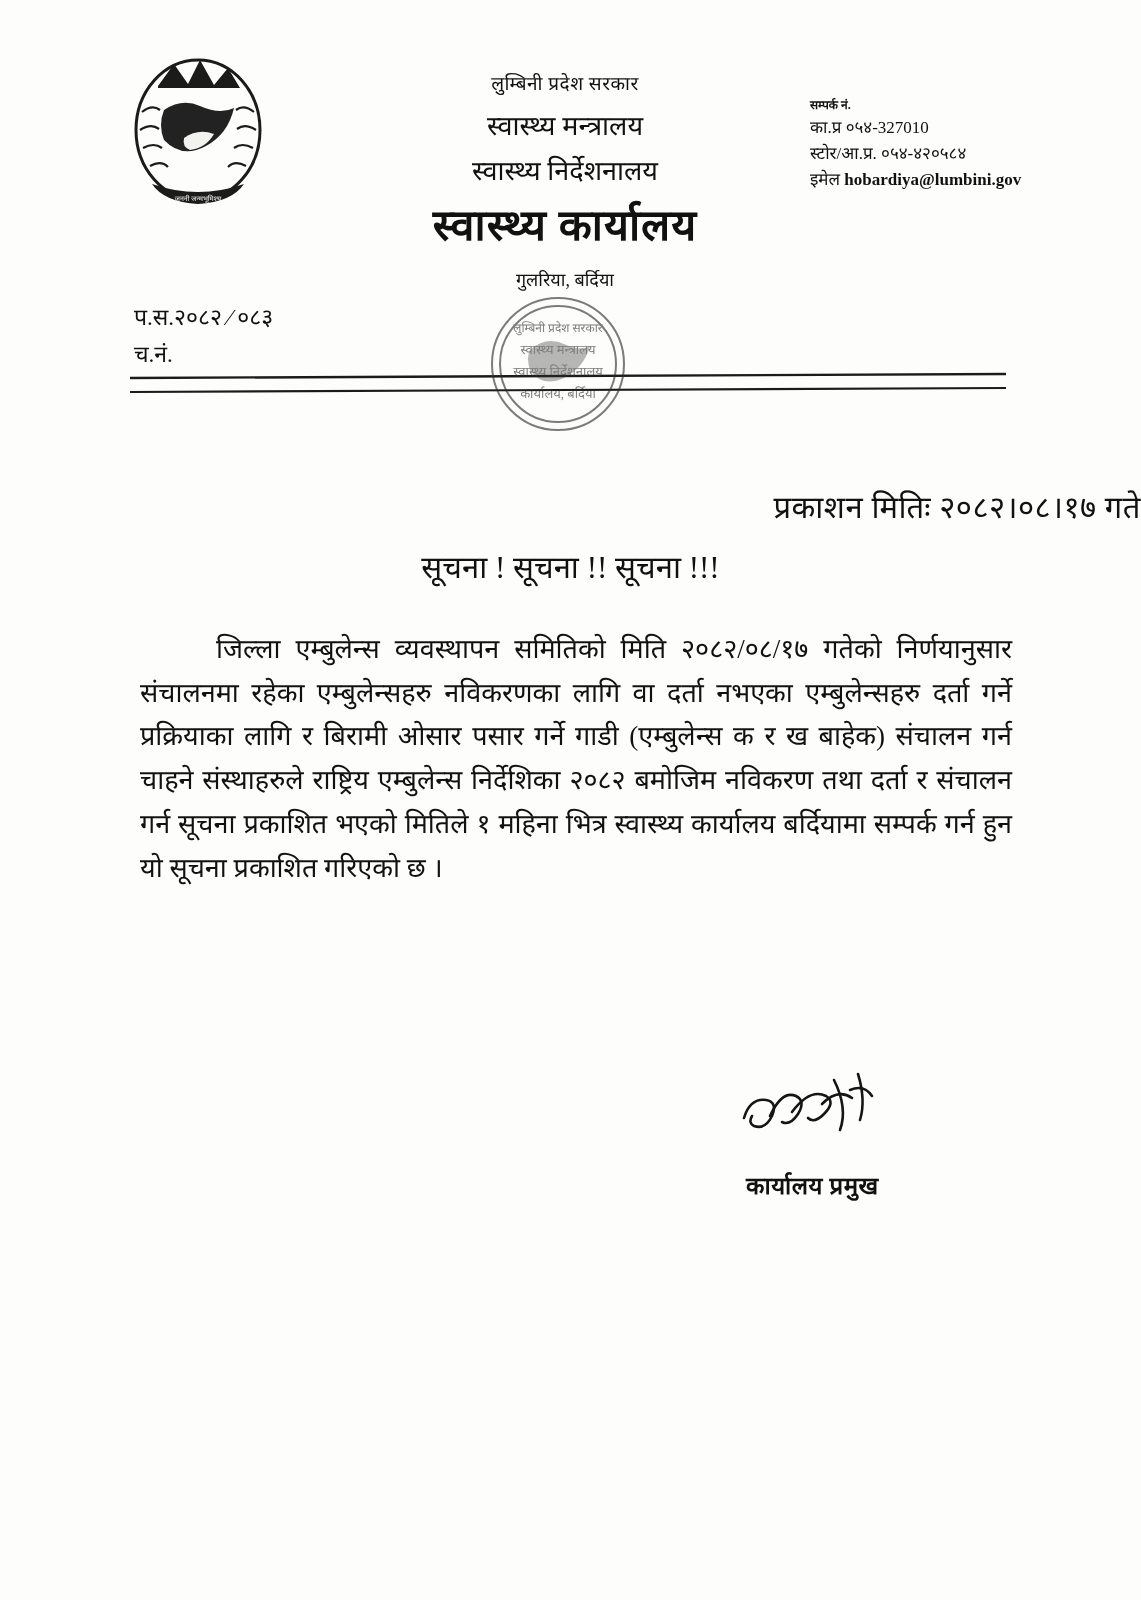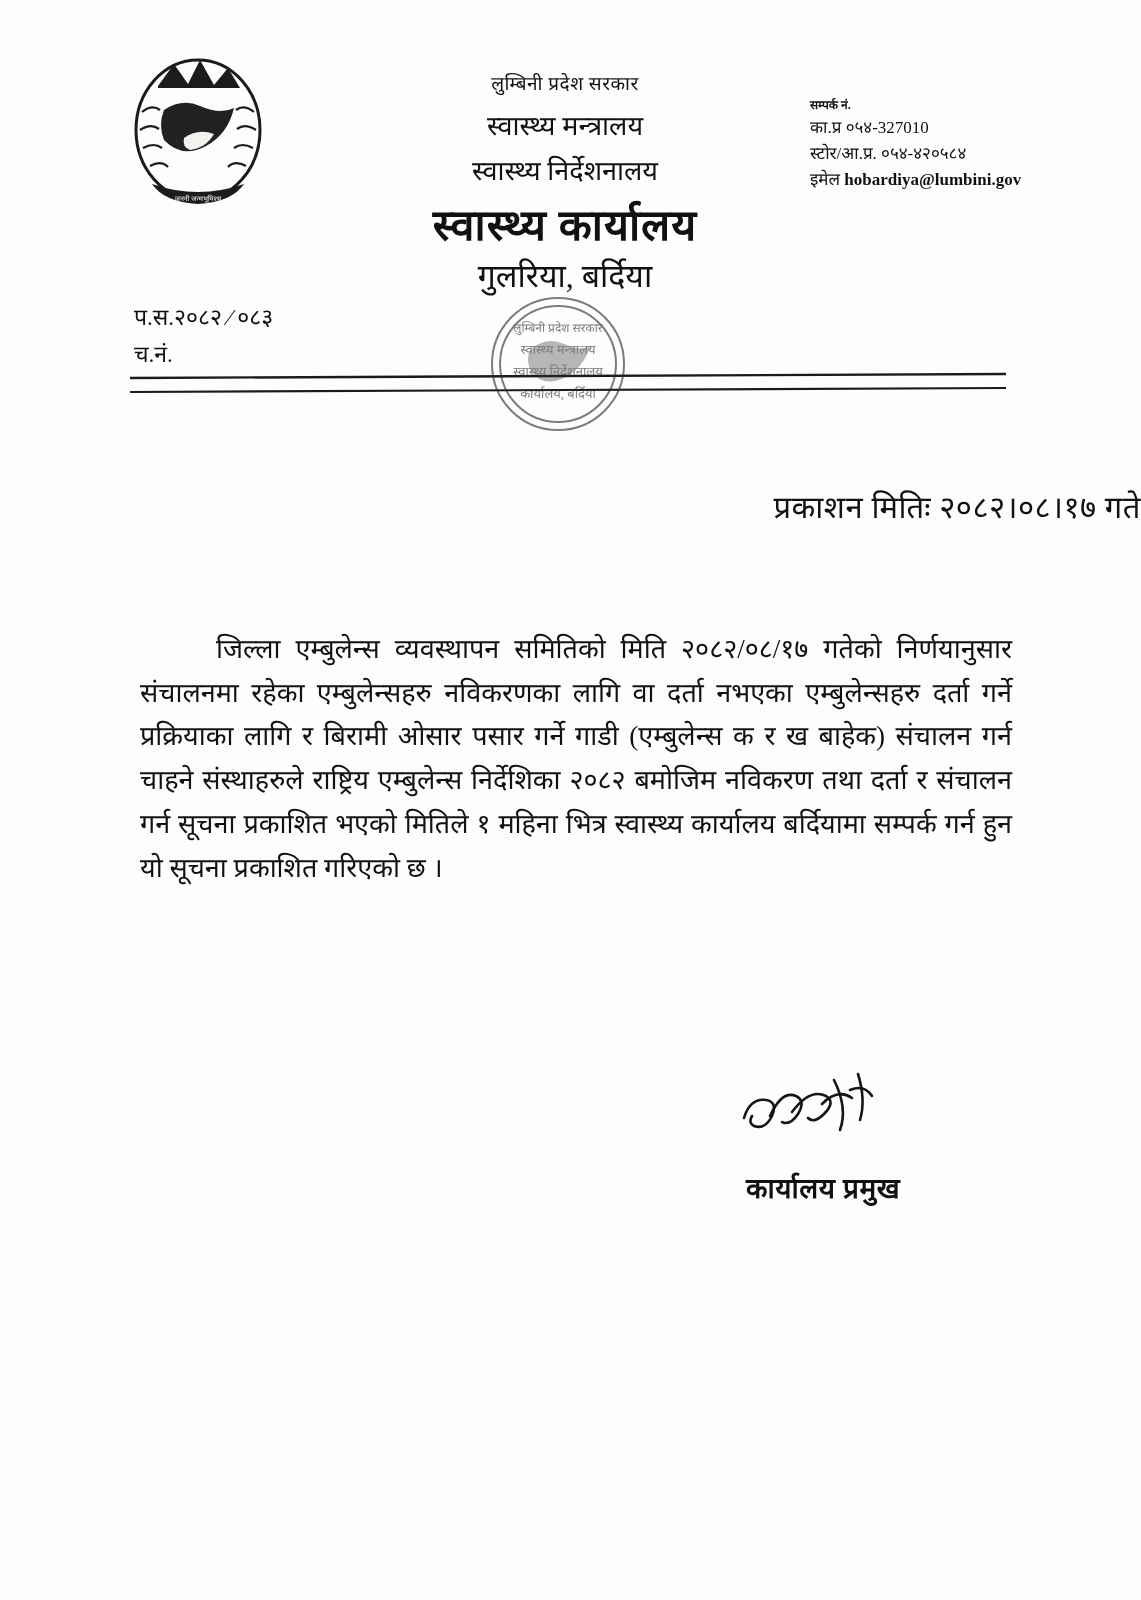--- a/index.html
+++ b/index.html
@@ -52,21 +52,22 @@
     font-size: 27px;
     margin-bottom: 6px;
   }
   .h-office {
     font-size: 43px;
     font-weight: bold;
     letter-spacing: 1px;
     margin-top: 6px;
   }
   .h-place {
-    font-size: 32px;
+    font-size: 18px;
+    margin-top: 14px;
   }
 
   .contact {
     position: absolute;
     left: 810px;
     top: 96px;
     width: 330px;
     font-size: 17px;
     line-height: 1.55;
   }
@@ -139,21 +140,21 @@
     position: absolute;
     left: 730px;
     top: 1060px;
     width: 200px;
     height: 90px;
   }
   .sign-label {
     position: absolute;
     left: 746px;
     top: 1168px;
-    font-size: 28px;
+    font-size: 24px;
     font-weight: bold;
     letter-spacing: 0.5px;
   }
 </style>
 </head>
 <body>
 
 <div class="page">
 
   <div class="emblem">
@@ -231,20 +232,21 @@
         <text x="80" y="40" font-size="12">लुम्बिनी प्रदेश सरकार</text>
         <text x="80" y="62" font-size="13">स्वास्थ्य मन्त्रालय</text>
         <text x="80" y="84" font-size="13">स्वास्थ्य निर्देशनालय</text>
         <text x="80" y="106" font-size="13">कार्यालय, बर्दिया</text>
       </g>
       <path d="M52 58 q16 -14 34 -6 q18 8 26 2 q-6 22 -26 32 q-22 10 -34 -8 q-4 -12 0 -20 Z" fill="#2d2d2d" opacity="0.55"></path>
     </svg>
   </div>
 
   <div class="pub-date">प्रकाशन मितिः २०८२।०८।१७ गते</div>
+  <div class="notice-title">सूचना ! सूचना !! सूचना !!!</div>
   <div class="body-text">जिल्ला एम्बुलेन्स व्यवस्थापन समितिको मिति २०८२/०८/१७ गतेको निर्णयानुसार संचालनमा रहेका एम्बुलेन्सहरु नविकरणका लागि वा दर्ता नभएका एम्बुलेन्सहरु दर्ता गर्ने प्रक्रियाका लागि र बिरामी ओसार पसार गर्ने गाडी (एम्बुलेन्स क र ख बाहेक) संचालन गर्न चाहने संस्थाहरुले राष्ट्रिय एम्बुलेन्स निर्देशिका २०८२ बमोजिम नविकरण तथा दर्ता र संचालन गर्न सूचना प्रकाशित भएको मितिले १ महिना भित्र स्वास्थ्य कार्यालय बर्दियामा सम्पर्क गर्न हुन यो सूचना प्रकाशित गरिएको छ ।</div>
 
   <div class="signature">
     <svg width="200" height="90" viewBox="0 0 200 90" aria-hidden="true">
       <g fill="none" stroke="#151515" stroke-width="2.6" stroke-linecap="round">
         <path d="M14 58 q6 -20 22 -18 q12 2 6 16 q-7 14 -18 10 q-6 -3 -2 -10"></path>
         <path d="M40 56 q12 -26 26 -20 q10 5 2 18 q-8 12 -16 8"></path>
         <path d="M62 52 q18 -24 34 -16 q10 6 -2 18 q-10 10 -16 4"></path>
         <path d="M92 44 q16 -16 30 -6"></path>
         <path d="M104 20 q14 28 6 50"></path>

